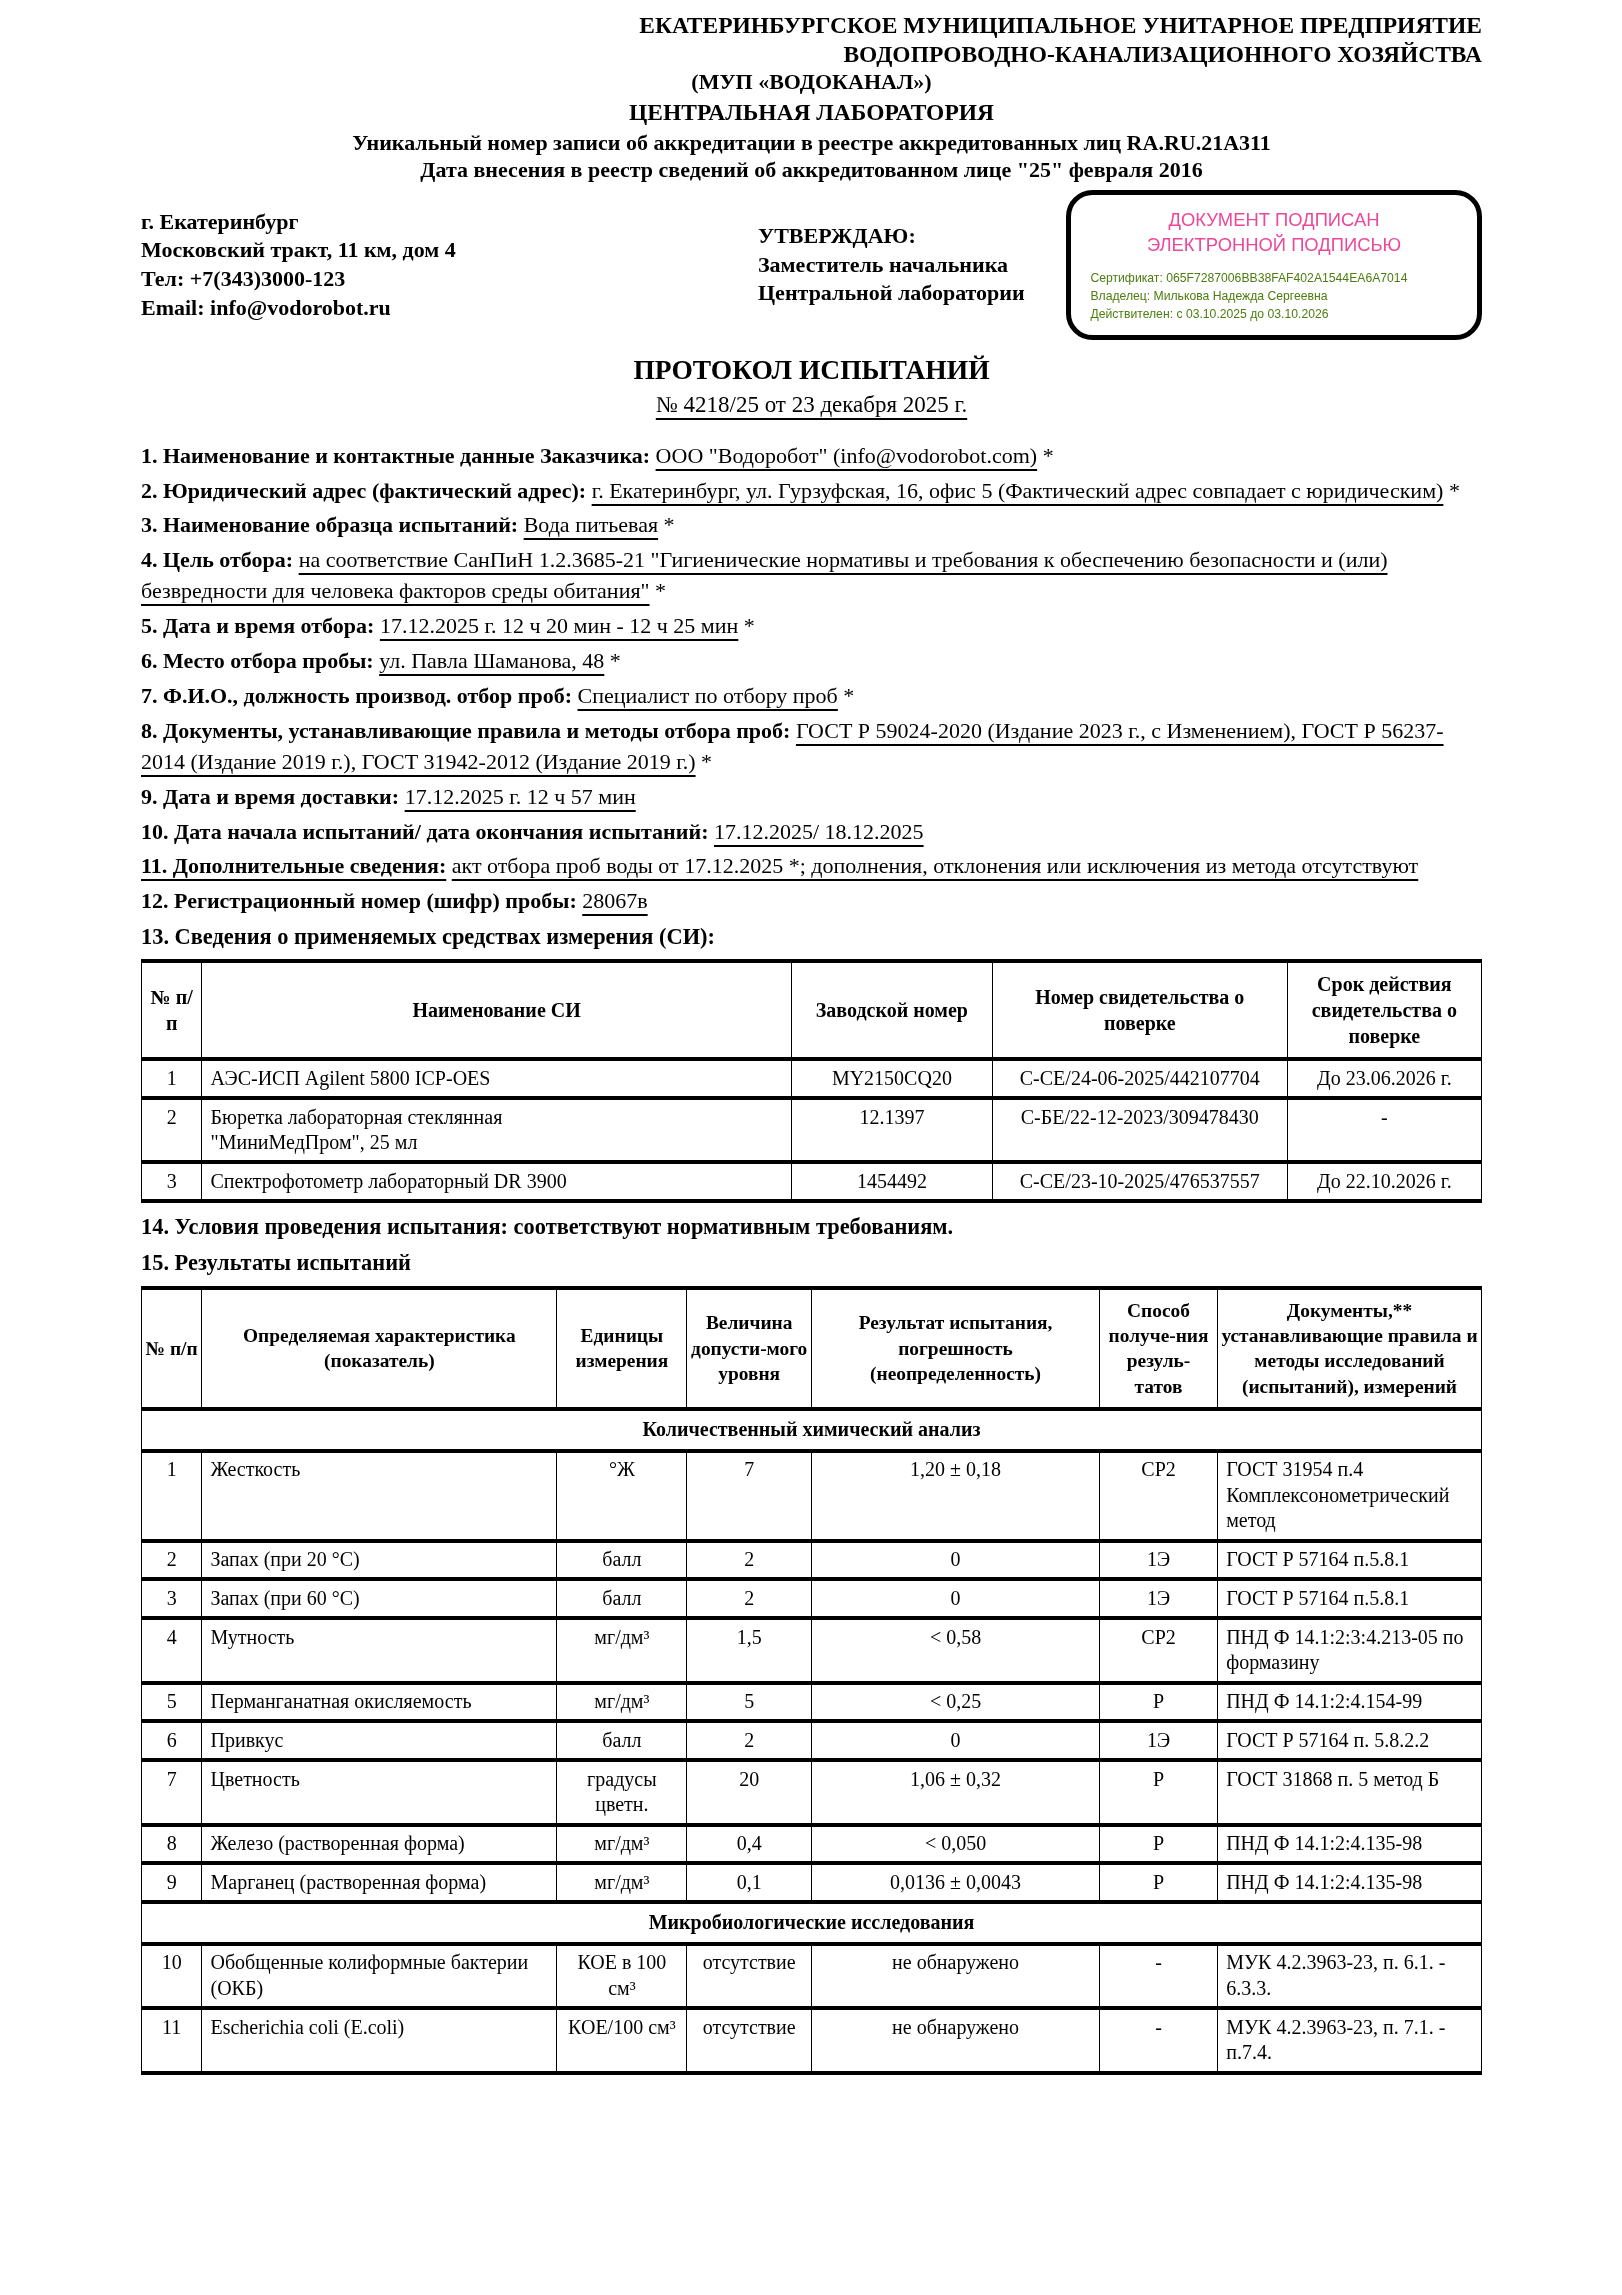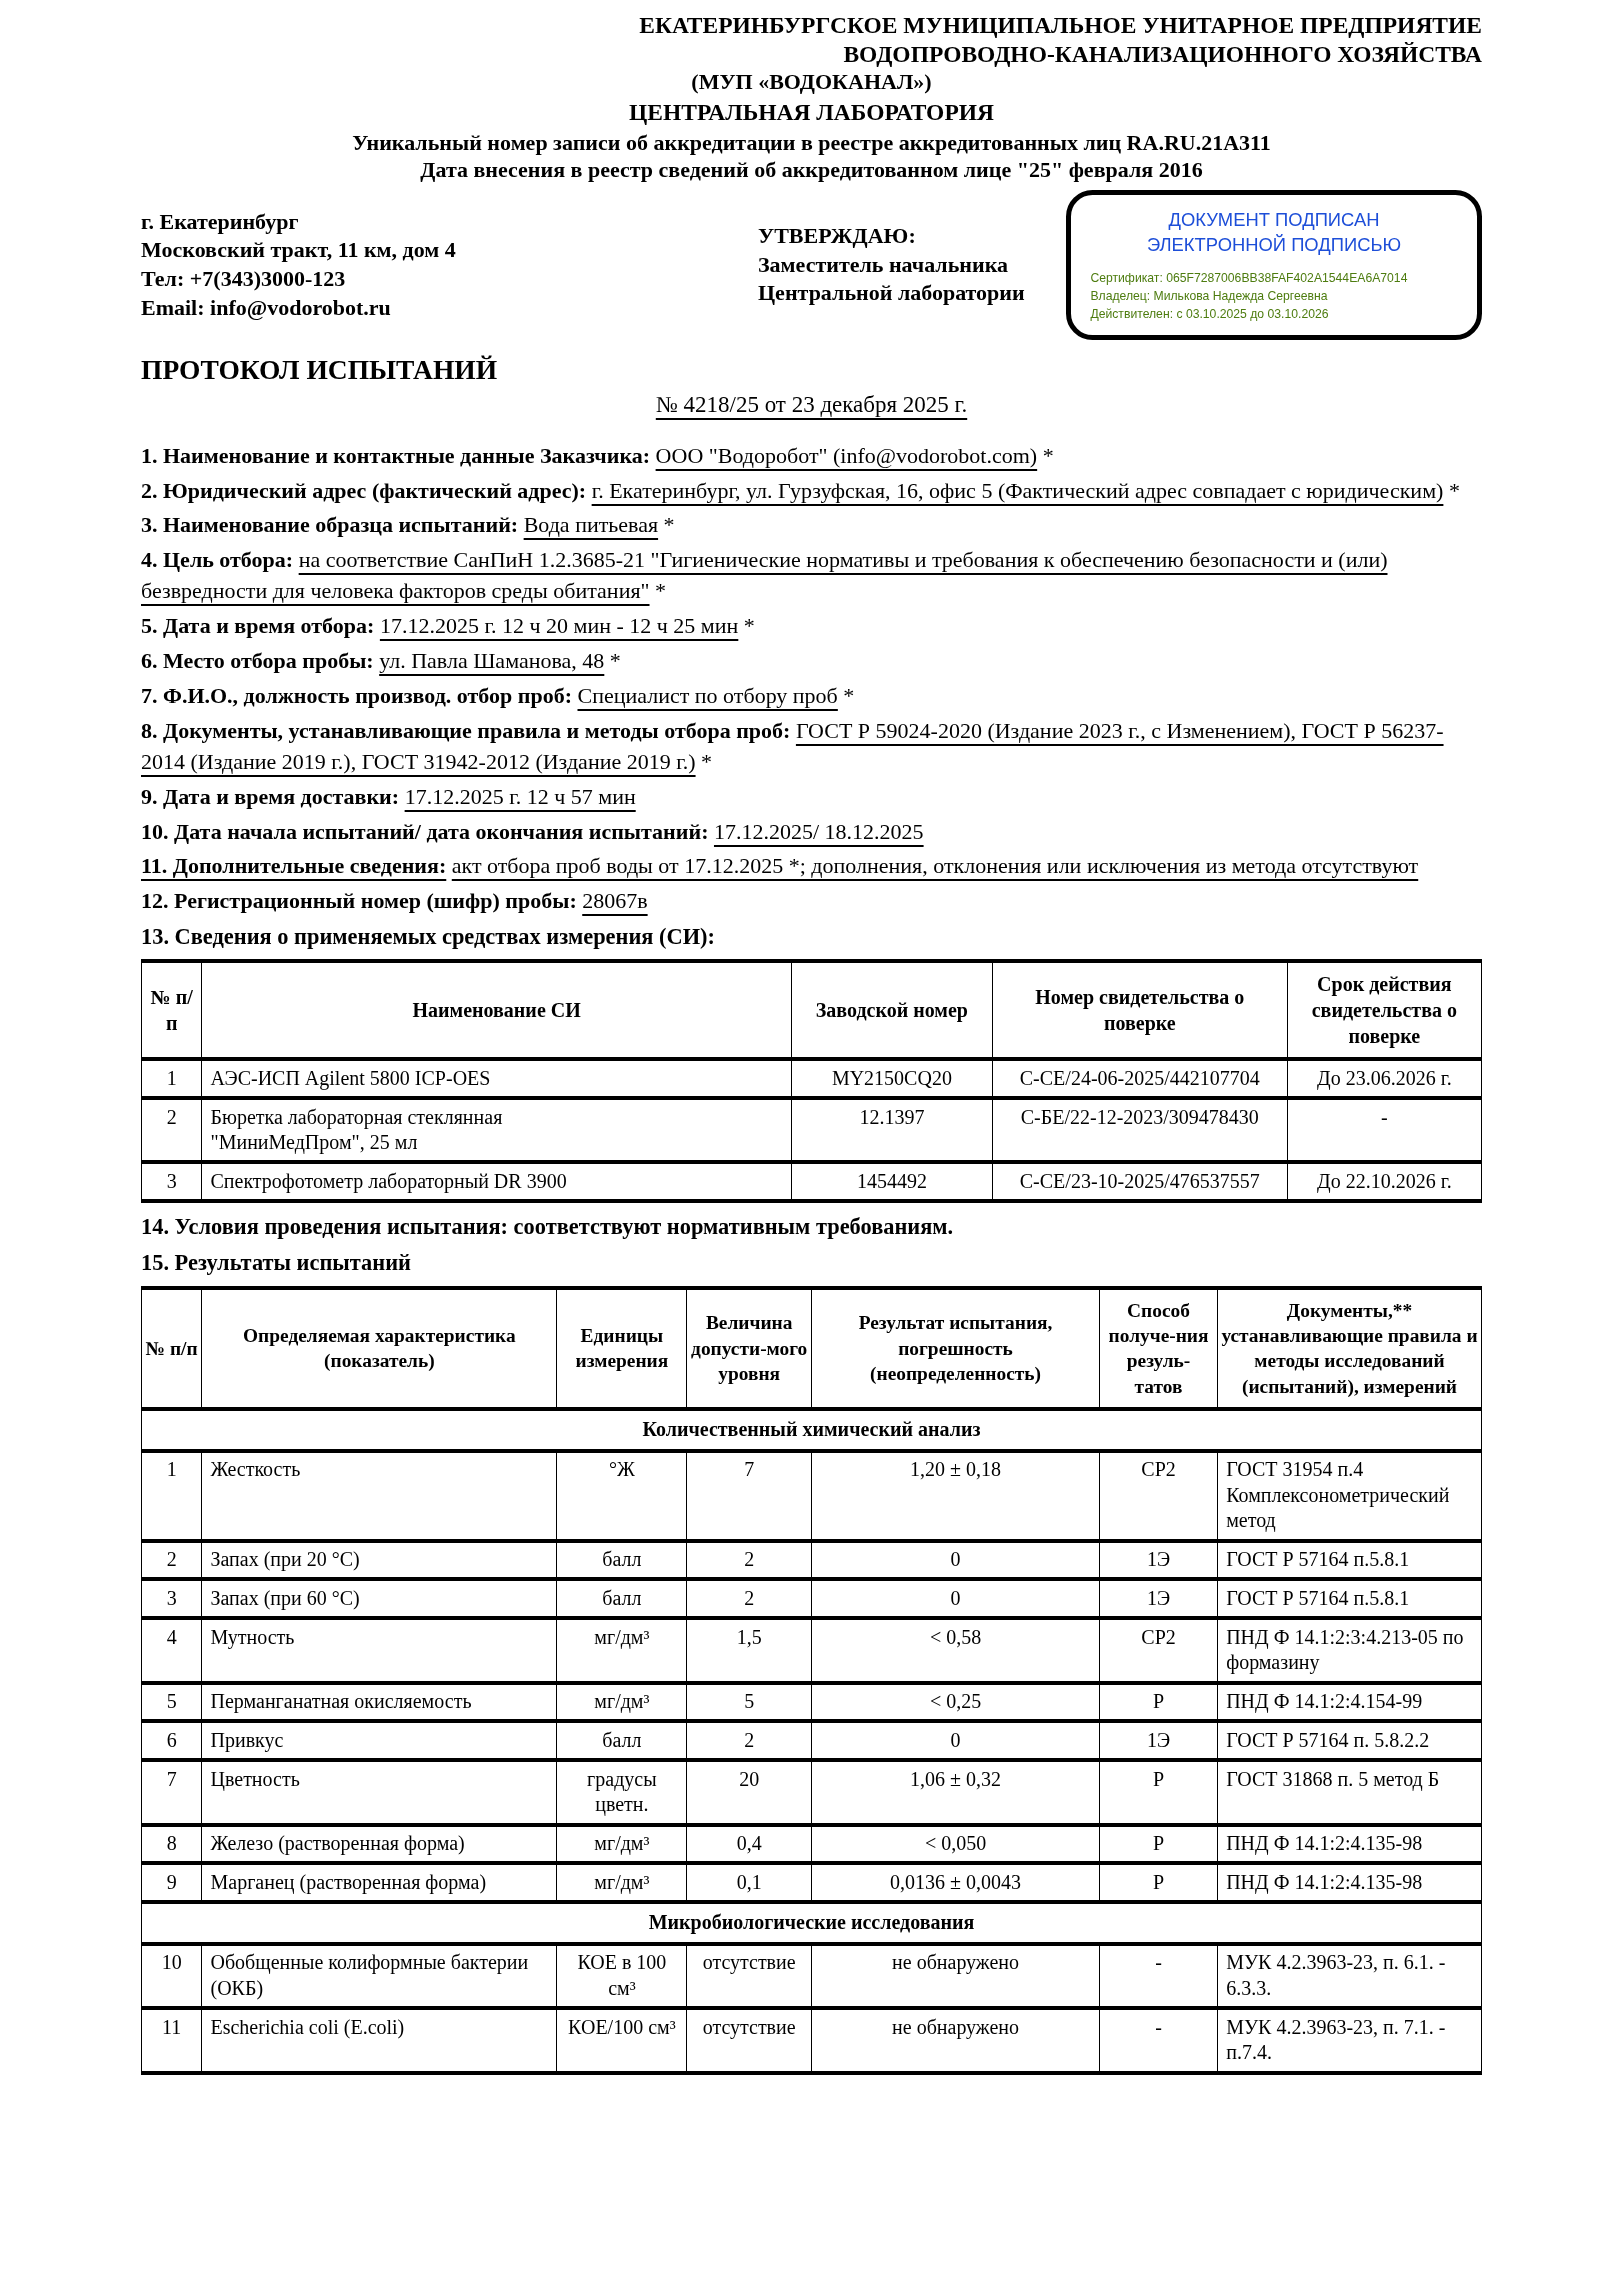--- a/index.html
+++ b/index.html
@@ -27,25 +27,25 @@
   .approval { width:303px; font-weight:bold; font-size:22px; line-height:1.3; }
   .stamp {
     margin-left:auto;
     width:416px; height:150px;
     box-sizing:border-box;
     border:5.6px solid #000; border-radius:26.5px;
     padding:13.3px 19.4px 11.2px 19.4px;
     display:flex; flex-direction:column; justify-content:space-between;
     font-family:"Liberation Sans", sans-serif;
   }
-  .stamp-title { text-align:center; font-size:18.4px; line-height:1.35; color:#1d4ed8; }
+  .stamp-title { text-align:center; font-size:18.4px; line-height:1.35; color:#ec4899; }
   .stamp-meta  { font-size:12.2px; line-height:1.5; color:#4d7c0f; }
 
   
-  .doc-title  { text-align:left; font-size:27.5px; font-weight:bold; margin:14.3px 0 6.1px 0; }
+  .doc-title  { text-align:center; font-size:27.5px; font-weight:bold; margin:14.3px 0 6.1px 0; }
   .doc-number { text-align:center; font-size:23px; margin:0 0 21.4px 0; }
 
   .u { text-decoration:underline; text-decoration-thickness:2px; text-underline-offset:5.6px; }
   .b { font-weight:bold; }
 
   
   .item { font-size:22px; line-height:1.42; margin:0 0 3.6px 0; }
   .sec-heading { font-size:22.4px; font-weight:bold; margin:7.1px 0 9.2px 0; }
   .item14 { font-size:22.4px; font-weight:bold; margin:11.2px 0 10.2px 0; }
 

